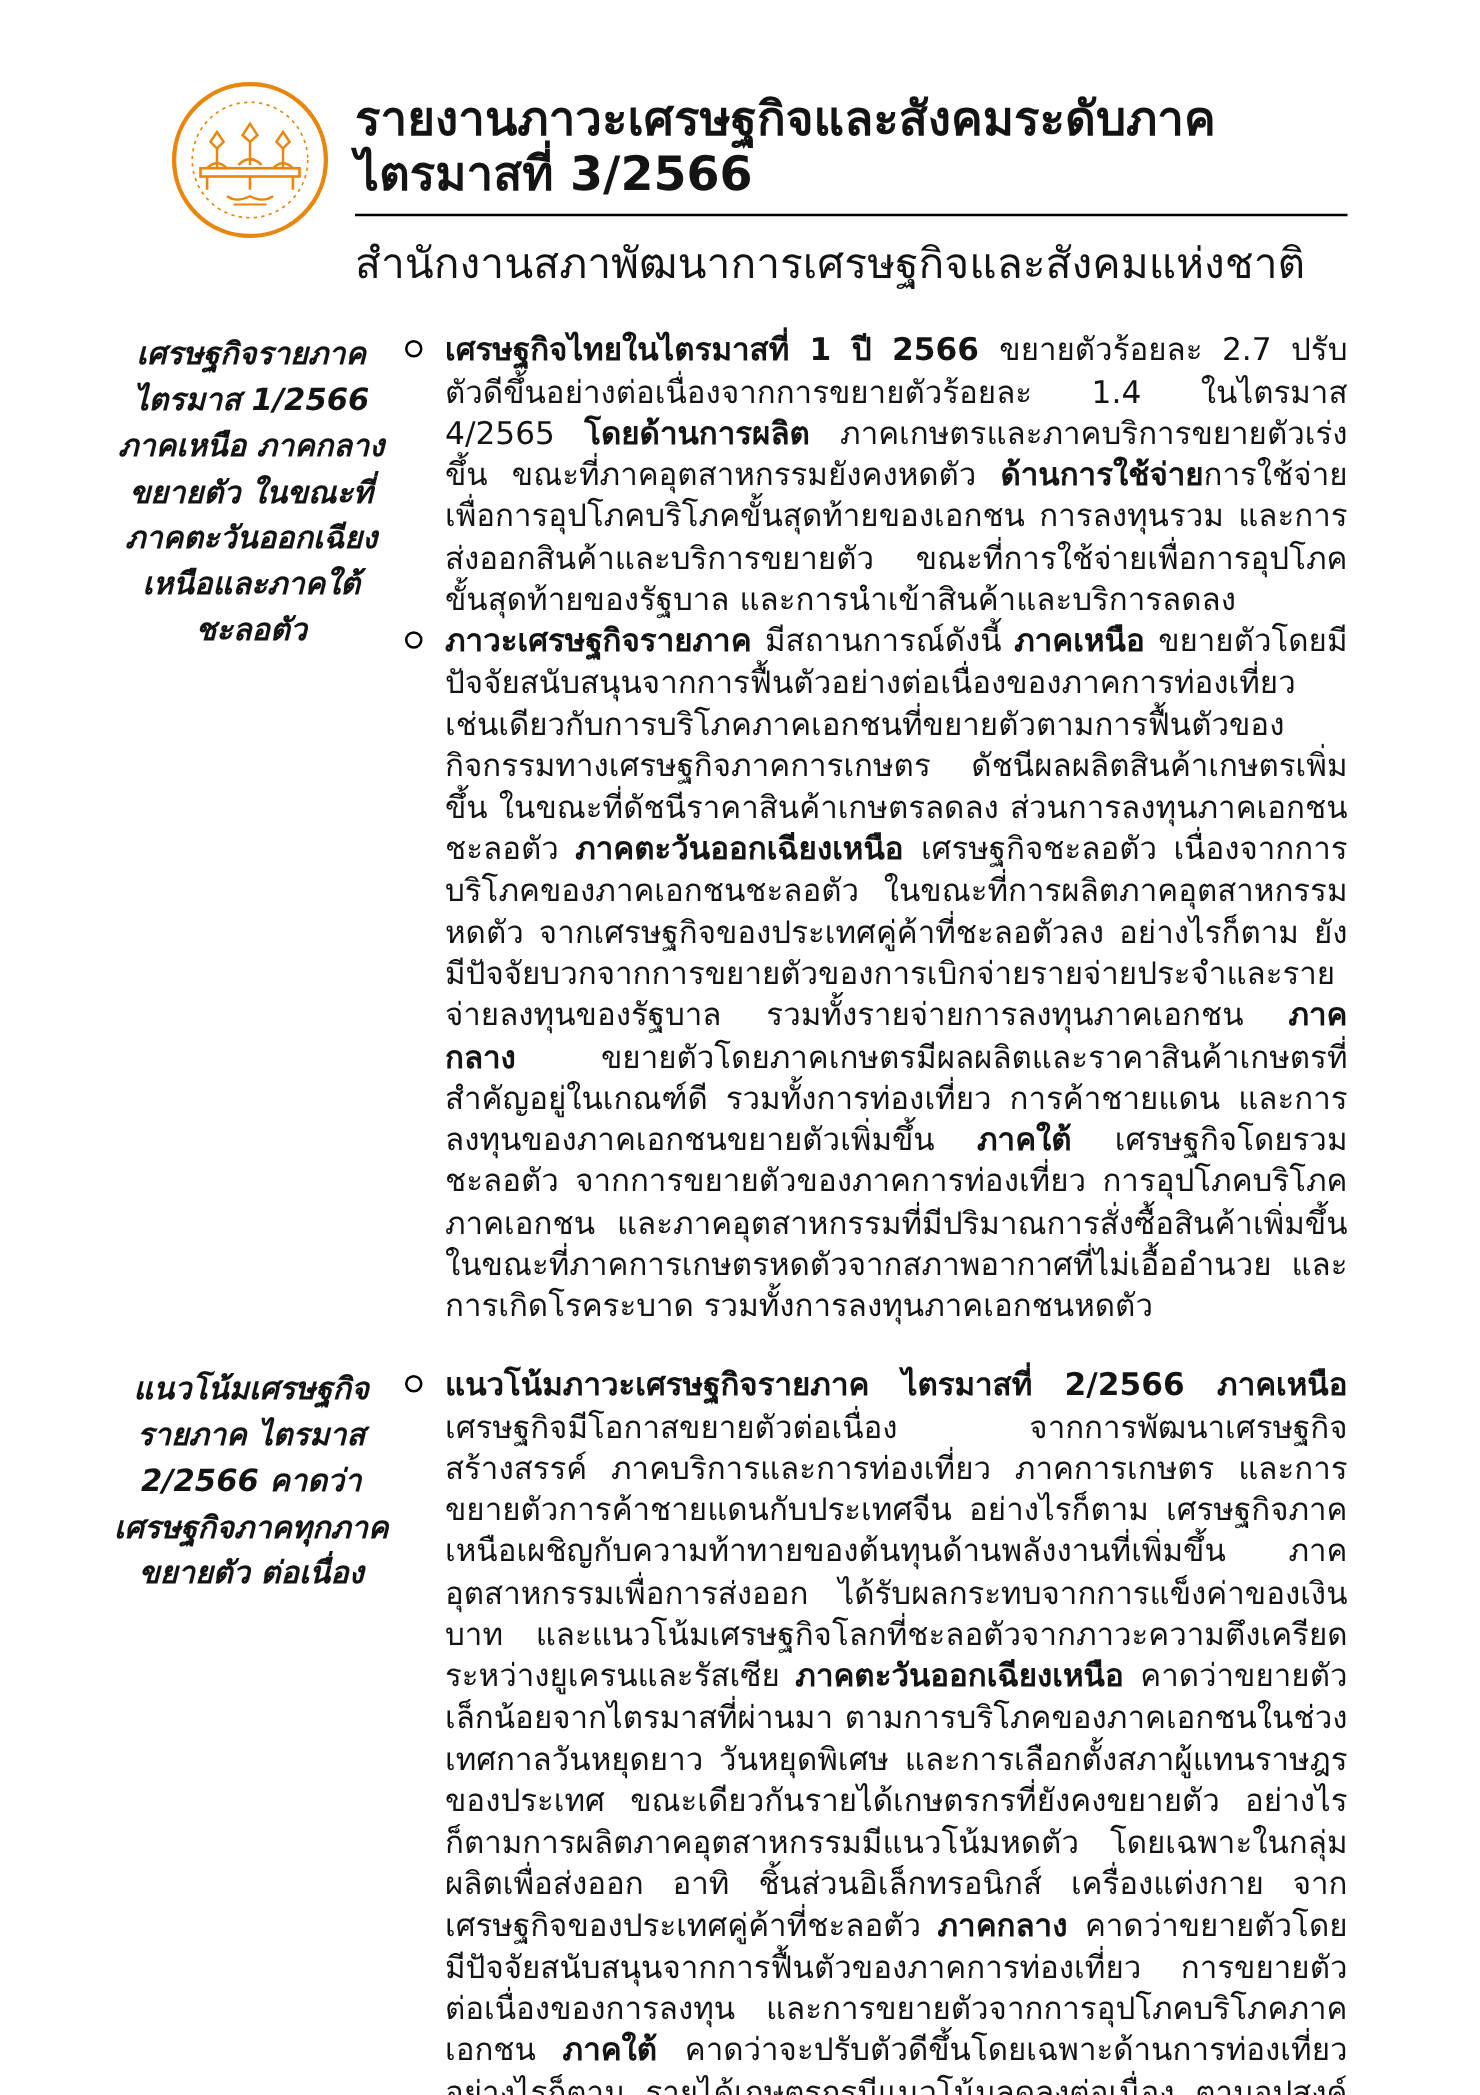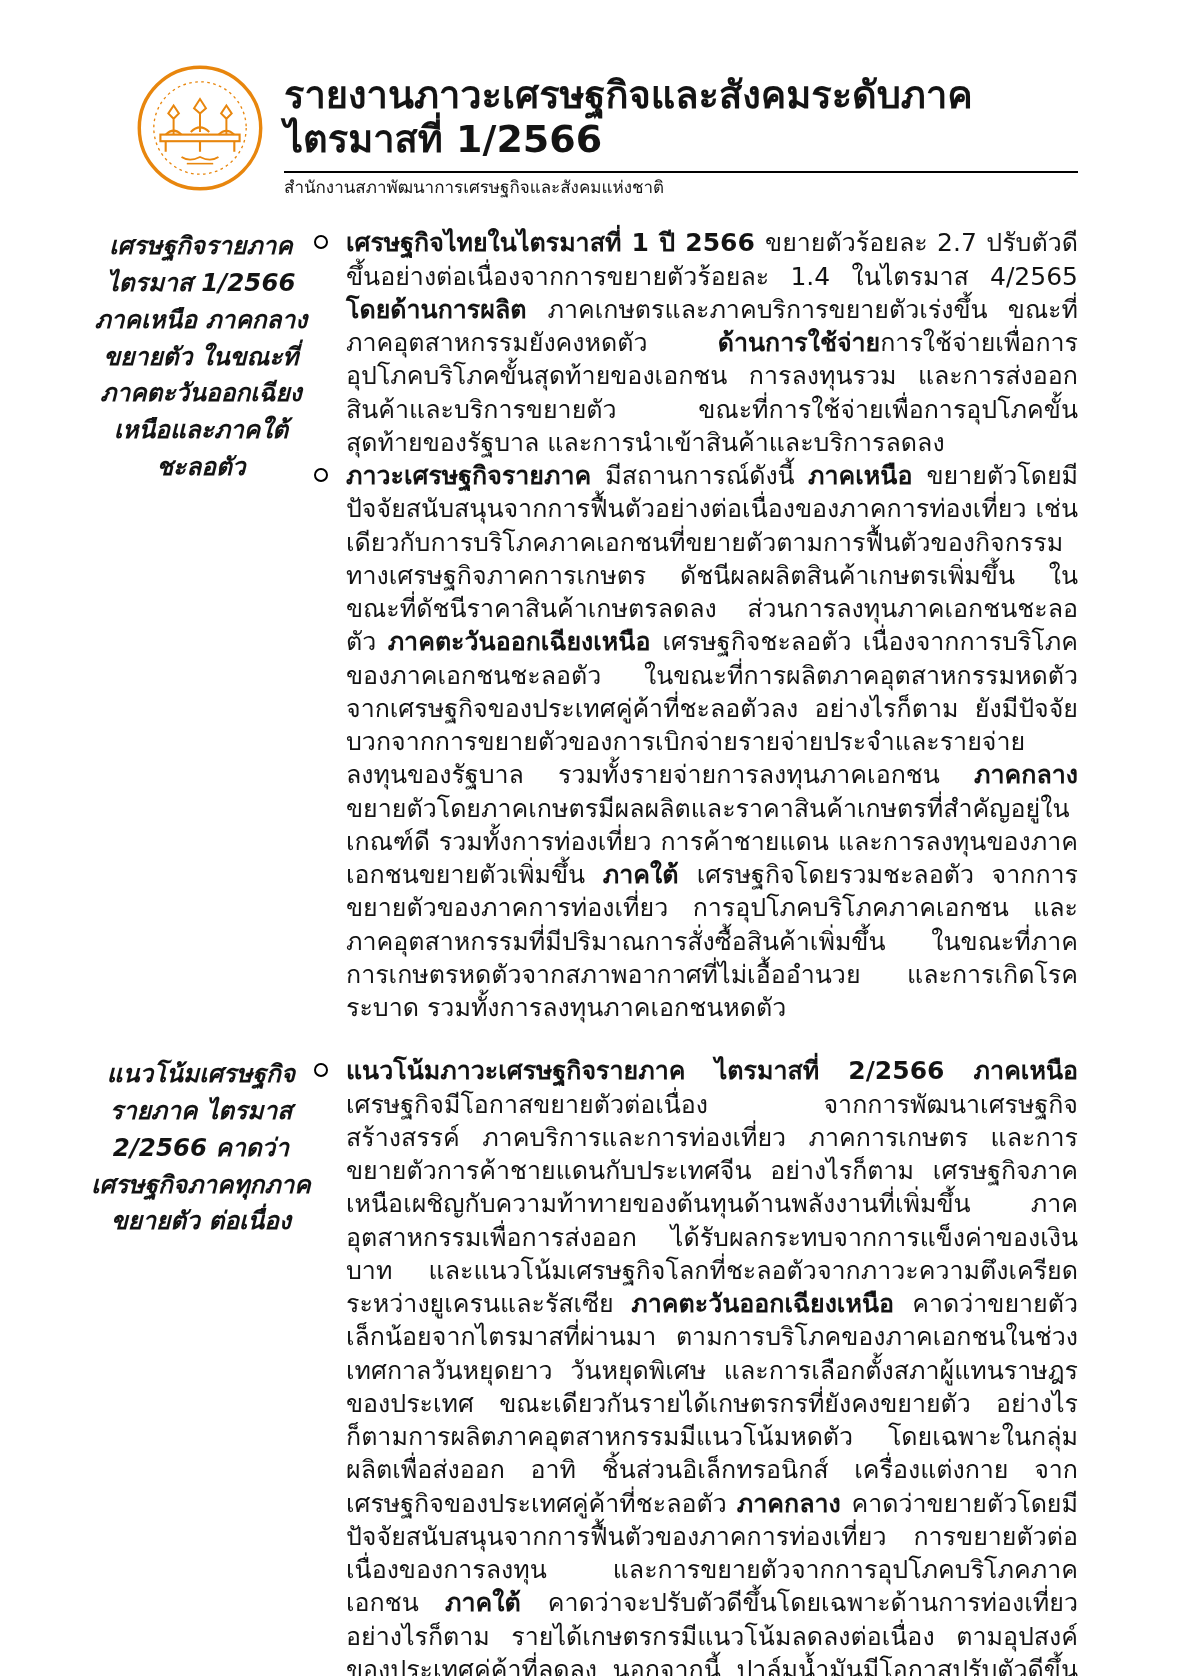--- a/index.html
+++ b/index.html
@@ -15,24 +15,24 @@
     background: #fff;
   }
   
   .header { display: flex; align-items: flex-start; margin-left: 44px; }
   .logo { width: 132px; height: 132px; flex: 0 0 132px; margin-top: 2px; }
   .header-text { flex: 1; padding-left: 18px; padding-top: 14px; }
   .title {
     font-size: 38px; font-weight: bold; line-height: 1.15;
     border-bottom: 2.5px solid #000; padding-bottom: 10px;
   }
-  .subtitle { font-size: 17px; }
+  .subtitle { font-size: 34px; margin-top: 10px; }
   
   .content { margin-top: 26px; }
-  .section { display: grid; grid-template-columns: 222px 1fr; column-gap: 0; margin-bottom: 30px; }
+  .section { display: grid; grid-template-columns: 222px 1fr; column-gap: 10px; margin-bottom: 30px; }
   .margin-note {
     text-align: center; font-weight: bold; font-style: italic;
     font-size: 24.5px; line-height: 1.5; padding-top: 2px;
   }
   .bullets { }
   .bullet { display: flex; align-items: flex-start; }
   .bullet + .bullet { }
   .marker {
     flex: 0 0 14px; width: 14px; height: 14px;
     border: 2.2px solid #000; border-radius: 50%;
@@ -68,21 +68,21 @@
             <path d="M70 55 v-12 l-4 -4 4 -6 4 6 -4 4"></path>
             <path d="M64 55 q6 -6 12 0"></path>
           </g>
 
           <path d="M36 72 q6 4 14 0 q8 4 14 0" stroke-width="1.4"></path>
           <path d="M40 77 h20" stroke-width="1.2"></path>
         </g>
       </svg>
     </div>
     <div class="header-text">
-      <h1 class="title">รายงานภาวะเศรษฐกิจและสังคมระดับภาค ไตรมาสที่ 1/2566</h1>
+      <h1 class="title">รายงานภาวะเศรษฐกิจและสังคมระดับภาค ไตรมาสที่ 3/2566</h1>
       <div class="subtitle">สำนักงานสภาพัฒนาการเศรษฐกิจและสังคมแห่งชาติ</div>
     </div>
   </div>
 
   <div class="content">
 
     <div class="section">
       <div class="margin-note">เศรษฐกิจรายภาคไตรมาส 1/2566 ภาคเหนือ ภาคกลางขยายตัว ในขณะที่ภาคตะวันออกเฉียงเหนือและภาคใต้ชะลอตัว</div>
       <div class="bullets">
         <div class="bullet">

